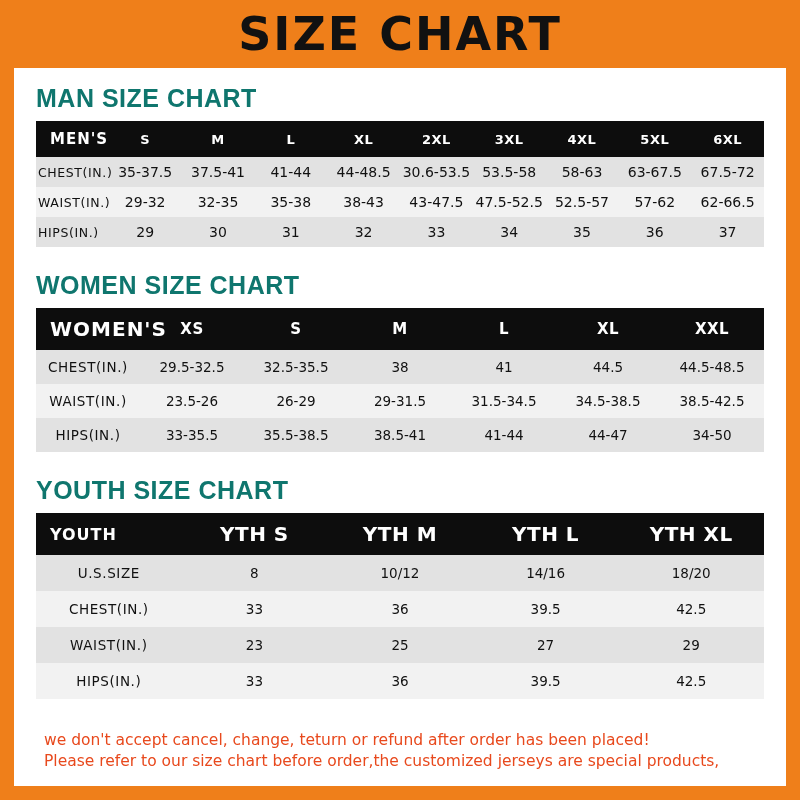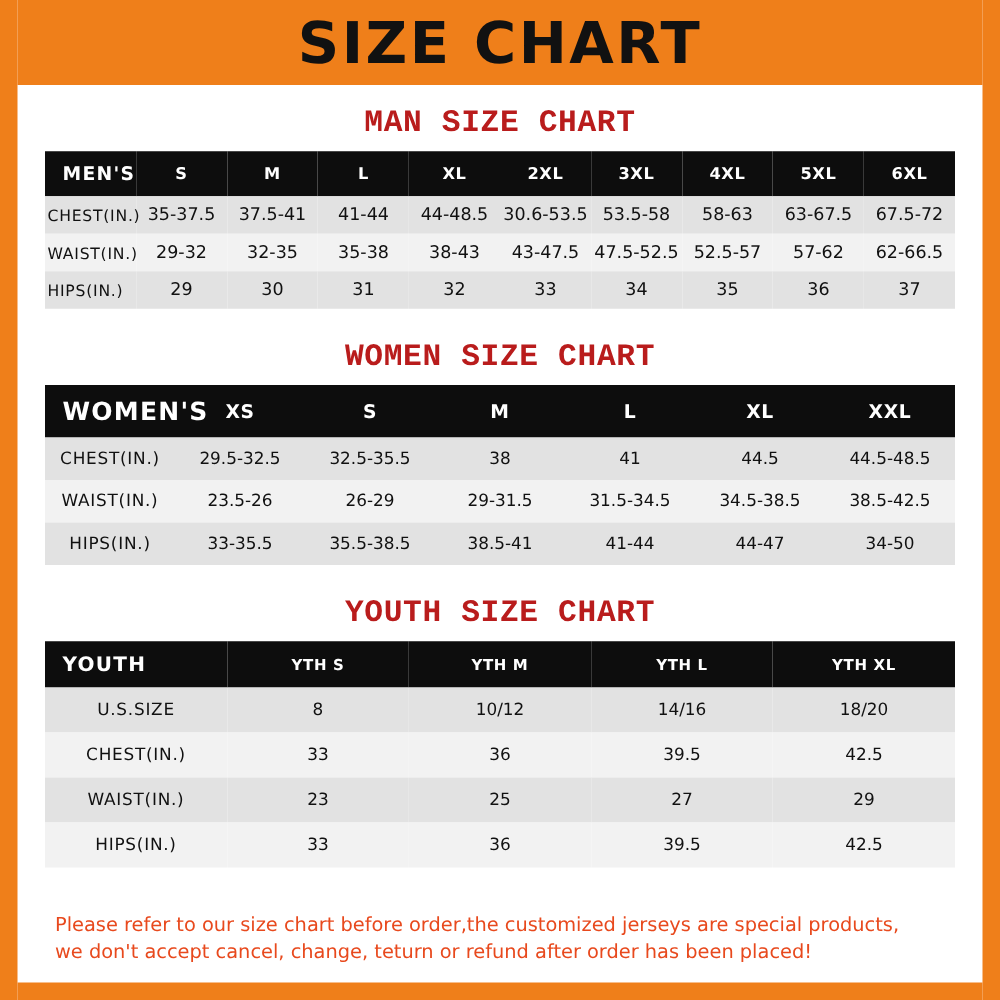--- a/index.html
+++ b/index.html
@@ -41,25 +41,25 @@
     line-height: 1;
   }
   .content {
     flex: 1;
     padding: 0 22px;
     box-sizing: border-box;
     display: flex;
     flex-direction: column;
   }
   .section-title {
-    text-align: center;
-    font-family: Liberation Mono, monospace;
+    text-align: left;
+    font-family: Liberation Sans, sans-serif;
     font-weight: bold;
     font-size: 25px;
-    color: #b91c1c;
+    color: #0f766e;
     letter-spacing: 0.5px;
   }
   .t1-title { margin-top: 16px; }
   .t2-title { margin-top: 24px; }
   .t3-title { margin-top: 24px; }
 
   table.size-table {
     width: 100%;
     border-collapse: collapse;
     table-layout: fixed;
@@ -100,21 +100,21 @@
   
   #men-table thead th { font-size: 13px; }
   #men-table thead th.rowhead { font-size: 15px; margin-top: 15px; }
   #men-table tbody td { font-size: 14px; }
   #men-table tbody td.rowhead { font-size: 12.5px; }
 
   #women-table thead th { font-size: 15px; }
   #women-table thead th.rowhead { font-size: 20px; }
   #women-table tbody td { font-size: 13.5px; padding: 9px 2px; }
 
-  #youth-table thead th { font-size: 12px; }
+  #youth-table thead th { font-size: 20px; }
   #youth-table thead th.rowhead { font-size: 16px; }
   #youth-table tbody td { font-size: 13.5px; padding: 10px 2px; }
 
   .footer-note {
     margin-top: auto;
     padding: 12px 8px 14px 8px;
     color: #e8491d;
     font-family: "DejaVu Sans", sans-serif;
     font-size: 15.5px;
     line-height: 1.35;
@@ -275,20 +275,20 @@
           <td class="rowhead">HIPS(IN.)</td>
           <td>33</td>
           <td>36</td>
           <td>39.5</td>
           <td>42.5</td>
         </tr>
       </tbody>
     </table>
 
     <div class="footer-note">
+      <div>we don't accept cancel, change, teturn or refund after order has been placed!</div>
       <div>Please refer to our size chart before order,the customized jerseys are special products,</div>
-      <div>we don't accept cancel, change, teturn or refund after order has been placed!</div>
     </div>
 
   </div>
 
   <div class="bottom-band"></div>
 </div>
 
 </body></html>

